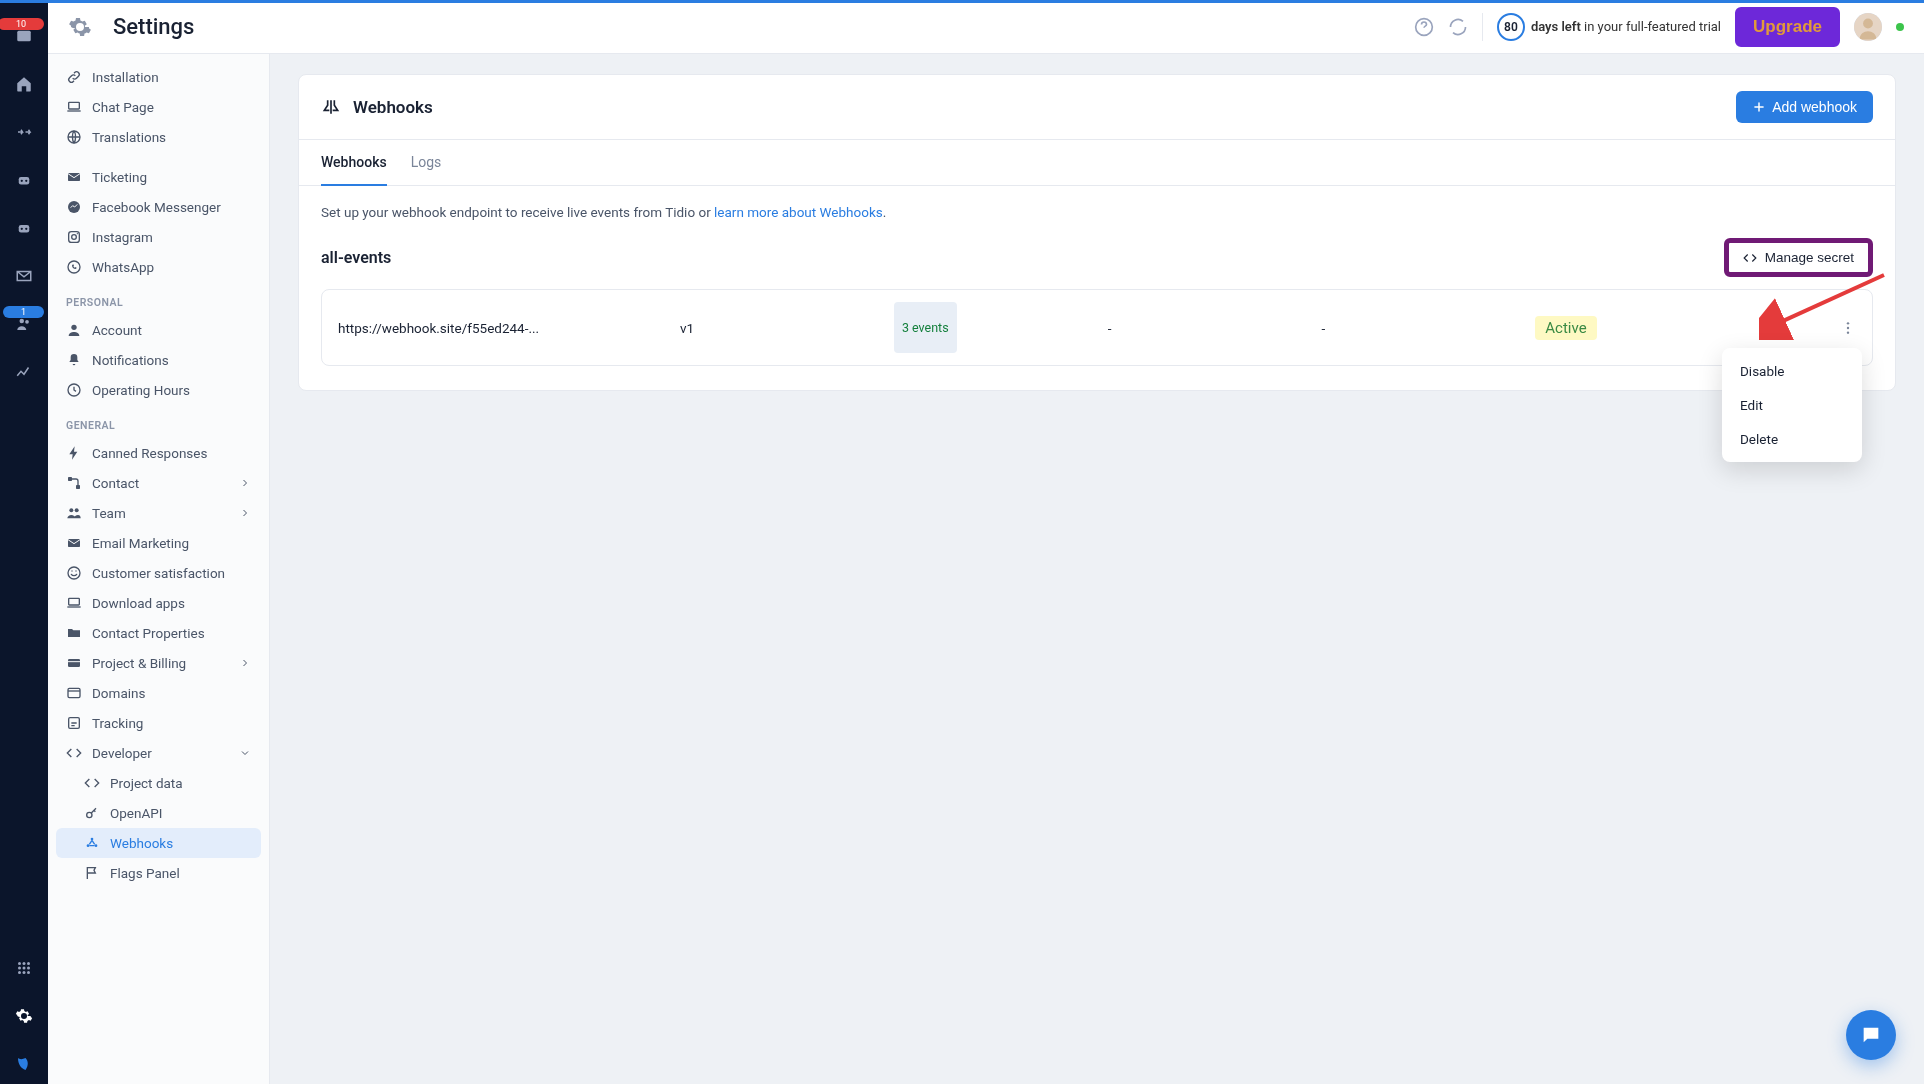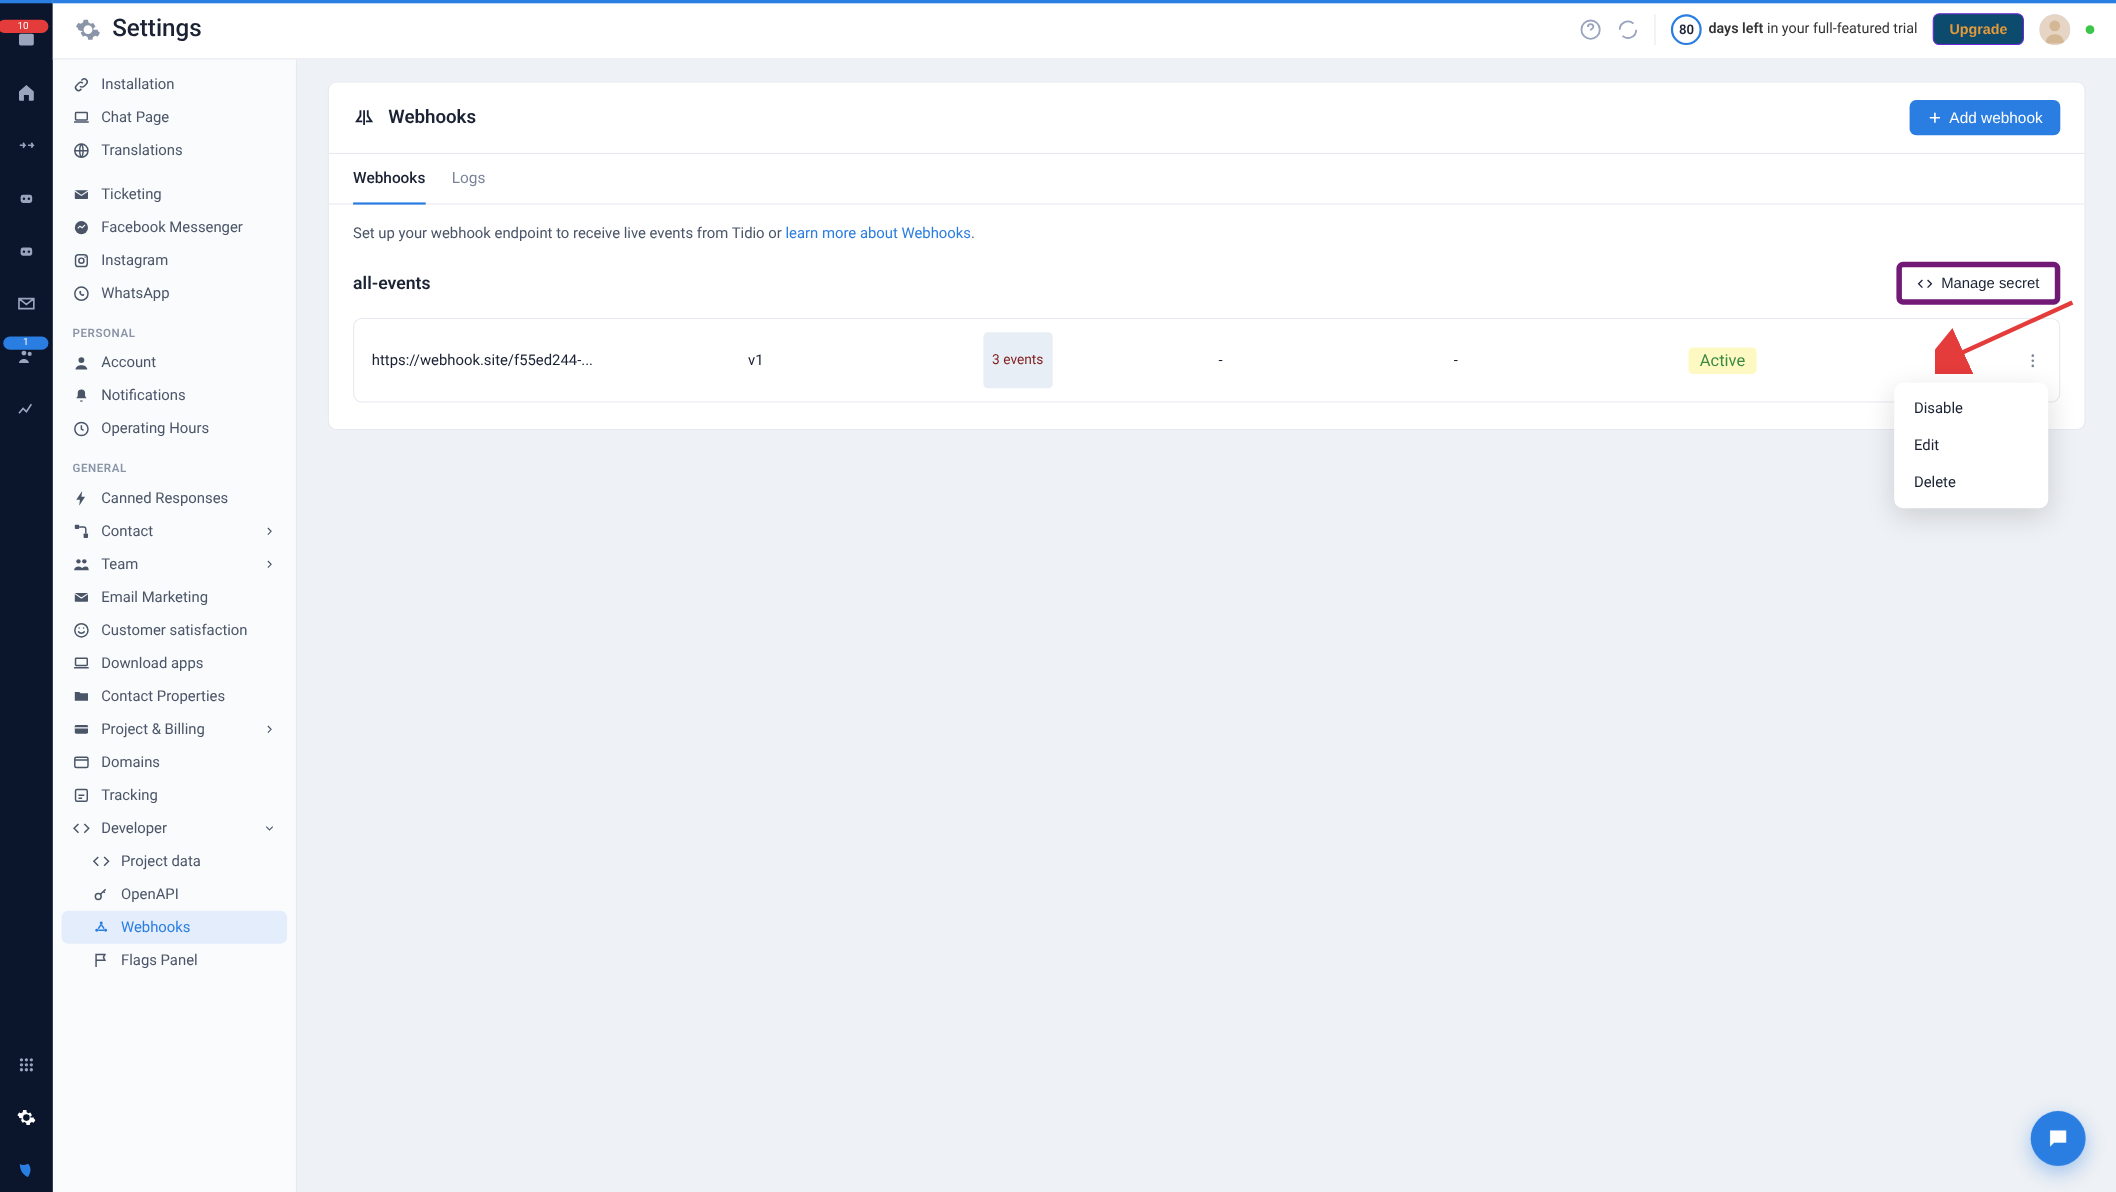--- a/index.html
+++ b/index.html
@@ -16,30 +16,30 @@
 .nav-rail-spacer { flex: 1; }
 .nav-rail-item.active { color: #fff; }
 .nav-rail-logo { color: #2a7de1; margin-bottom: 6px; }
 
 
 .main { flex: 1; display: flex; flex-direction: column; }
 
 
 .topbar { height: 54px; background: #fff; border-bottom: 1px solid #e6e9ef; display: flex; align-items: center; padding: 0 20px; position: relative; }
 .topbar::before { content:''; position:absolute; top:0; left:0; right:0; height:3px; background:#2a7de1; }
-.topbar-title { display: flex; align-items: center; gap: 10px; }
+.topbar-title { display: flex; align-items: center; gap: 21px; }
 .topbar-title svg { width: 24px; height: 24px; fill: #8b95a8; }
 .topbar-title h1 { font-size: 22px; font-weight: 500; color: #1a2233; }
 .topbar-right { margin-left: auto; display: flex; align-items: center; gap: 14px; justify-content: center; }
 .topbar-icon { width: 20px; height: 20px; color: #9aa4bd; cursor: pointer; }
 .topbar-icon svg { width: 100%; height: 100%; fill: none; stroke: currentColor; stroke-width: 2; }
 .trial-pill { display: flex; align-items: center; gap: 6px; font-size: 13px; color: #333; }
 .trial-days { width: 28px; height: 28px; border: 2px solid #2a7de1; border-radius: 50%; display: flex; align-items: center; justify-content: center; font-weight: 600; font-size: 12px; color: #1a2233; }
 .trial-text b { font-weight: 600; }
-.upgrade-btn { border: 1px solid #6d28d9; color: #e29a3a; background: #0c4a6e; border-radius: 6px; padding: 6px 14px; font-weight: 600; font-size: 13px; cursor: pointer; }
+.upgrade-btn { border: 4px solid #6d28d9; color: #e29a3a; background: #6d28d9; border-radius: 6px; padding: 6px 14px; font-weight: 600; font-size: 17px; cursor: pointer; }
 .avatar { width: 28px; height: 28px; border-radius: 50%; background: #d0d6e0; overflow: hidden; display: flex; align-items: center; justify-content: center; }
 .avatar svg { width: 100%; height: 100%; }
 .status-dot { width: 8px; height: 8px; background: #3cc44b; border-radius: 50%; }
 
 
 .body { flex: 1; display: flex; overflow: hidden; }
 
 
 .sidebar { width: 222px; background: #fafbfc; border-right: 1px solid #e6e9ef; overflow-y: auto; padding: 8px 8px 20px 8px; }
 .sidebar::-webkit-scrollbar { width: 6px; }
@@ -71,21 +71,21 @@
 
 .section-heading-row { display: flex; align-items: center; margin-bottom: 12px; }
 .section-heading { font-size: 16px; font-weight: 600; color: #1a2233; }
 .manage-secret-btn { margin-left: auto; background: #fff; border: 5px solid #701a75; border-radius: 6px; padding: 7px 14px; font-size: 13.5px; color: #1a2233; display: flex; align-items: center; gap: 8px; cursor: pointer; }
 .manage-secret-btn svg { width: 14px; height: 14px; fill: currentColor; }
 
 .table { border: 1px solid #e6e9ef; border-radius: 8px; overflow: visible; }
 .table-head, .table-row { display: grid; grid-template-columns: 1.6fr 1fr 1fr 1fr 1fr 1fr 0.5fr; align-items: center; padding: 12px 16px; font-size: 13.5px; }
 .table-head { color: #7a8599; border-bottom: 1px solid #e6e9ef; background: #fff; }
 .table-row { color: #1a2233; position: relative; }
-.events-chip { background: #e8eef6; color: #7f1d1d; border-radius: 4px; padding: 18px 8px; font-size: 12.5px; display: inline-block; }
+.events-chip { background: #e8eef6; color: #15803d; border-radius: 4px; padding: 18px 8px; font-size: 12.5px; display: inline-block; }
 .status-chip { background: #fef9c3; color: #3a8a44; border-radius: 4px; padding: 3px 10px; font-size: 15px; display: inline-block; }
 .row-more { display: flex; justify-content: flex-end; cursor: pointer; color: #7a8599; position: relative; }
 .row-more svg { width: 16px; height: 16px; fill: currentColor; }
 
 
 .dropdown { position: absolute; top: 28px; right: -6px; background: #fff; border-radius: 8px; box-shadow: 0 8px 26px rgba(0,0,0,0.14); min-width: 140px; padding: 6px 0; z-index: 20; }
 .dropdown-item { padding: 9px 18px; font-size: 13.5px; color: #1a2233; cursor: pointer; }
 
 
 .arrow-annotation { position: absolute; pointer-events: none; }

